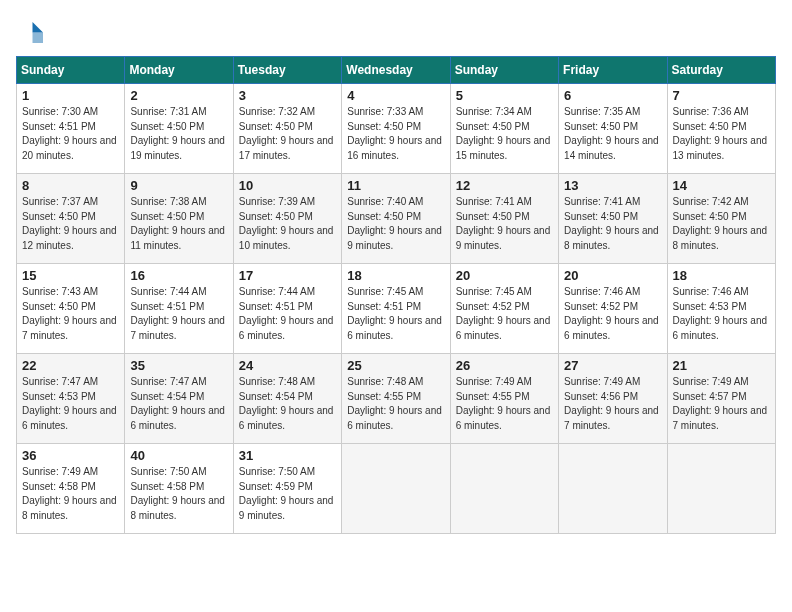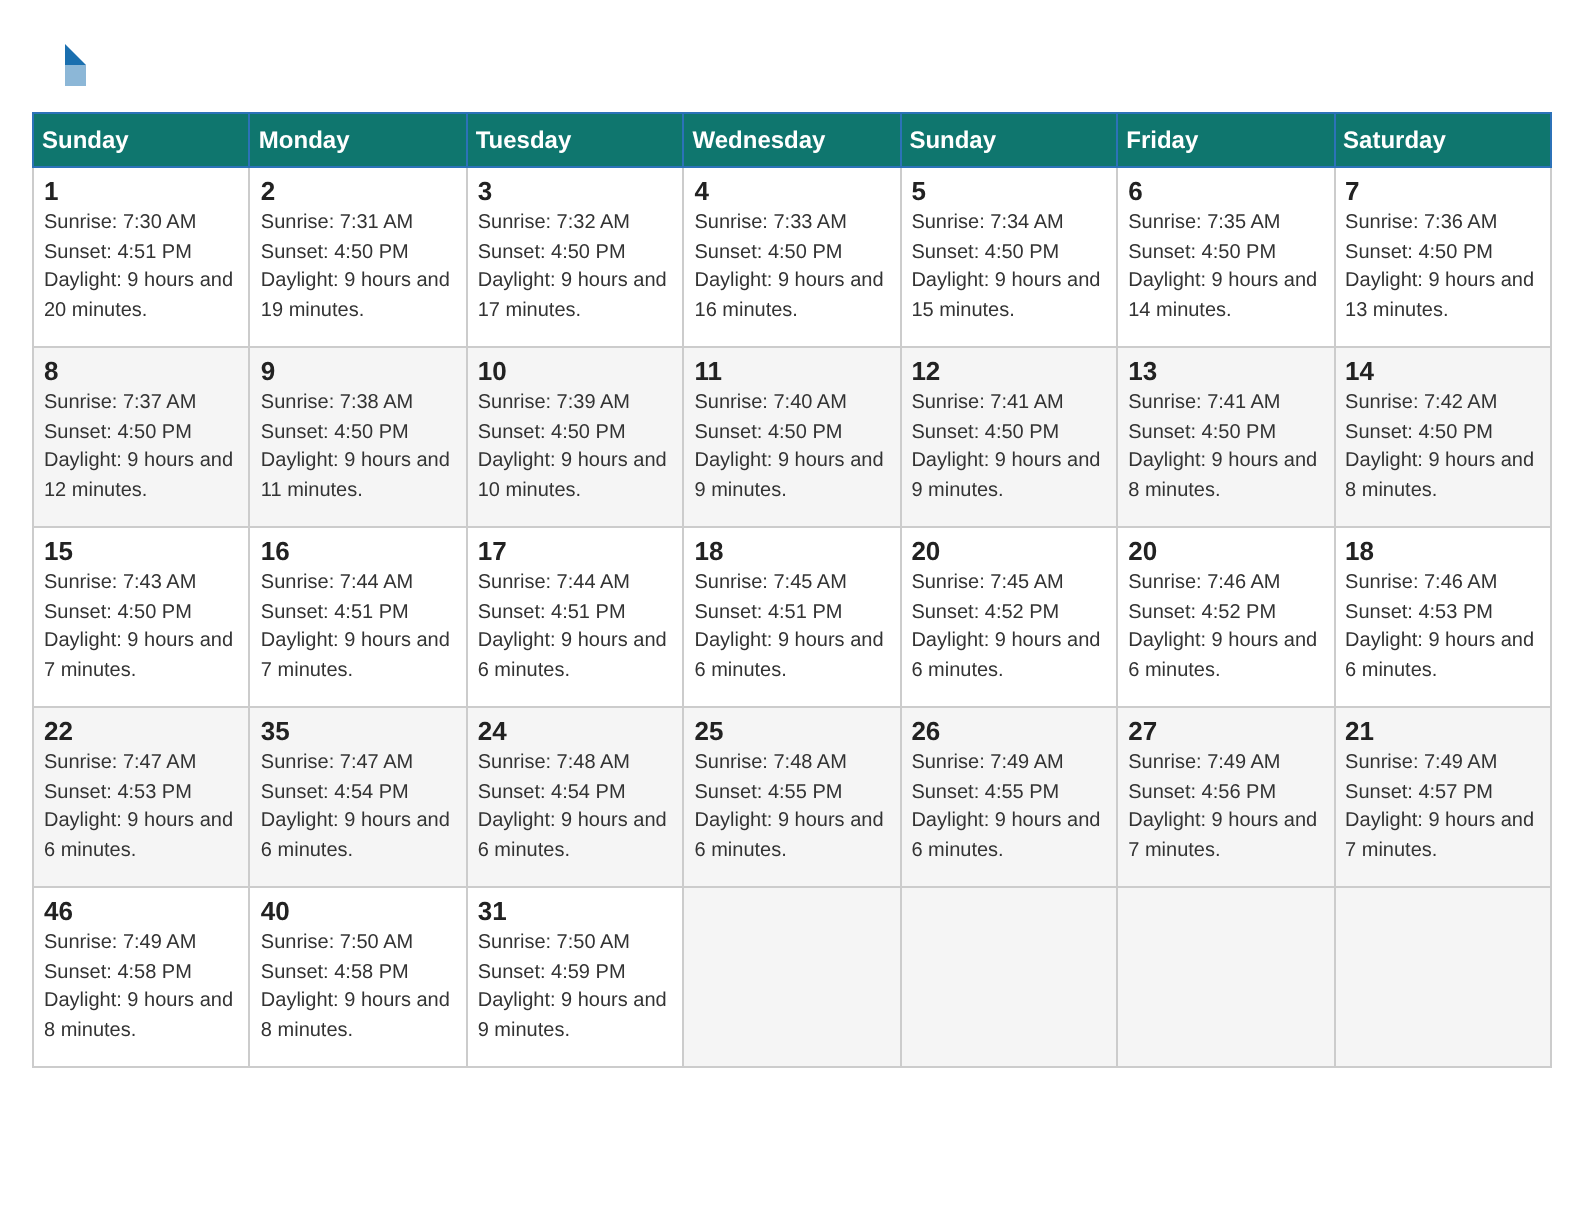--- a/index.html
+++ b/index.html
@@ -236,21 +236,21 @@
           <span class="day-num">27</span>
           <div class="day-info">Sunrise: 7:49 AM<br>Sunset: 4:56 PM<br>Daylight: 9 hours and 7 minutes.</div>
         </td>
         <td>
           <span class="day-num">21</span>
           <div class="day-info">Sunrise: 7:49 AM<br>Sunset: 4:57 PM<br>Daylight: 9 hours and 7 minutes.</div>
         </td>
       </tr>
       <tr>
         <td>
-          <span class="day-num">46</span>
+          <span class="day-num">36</span>
           <div class="day-info">Sunrise: 7:49 AM<br>Sunset: 4:58 PM<br>Daylight: 9 hours and 8 minutes.</div>
         </td>
         <td>
           <span class="day-num">40</span>
           <div class="day-info">Sunrise: 7:50 AM<br>Sunset: 4:58 PM<br>Daylight: 9 hours and 8 minutes.</div>
         </td>
         <td>
           <span class="day-num">31</span>
           <div class="day-info">Sunrise: 7:50 AM<br>Sunset: 4:59 PM<br>Daylight: 9 hours and 9 minutes.</div>
         </td>

